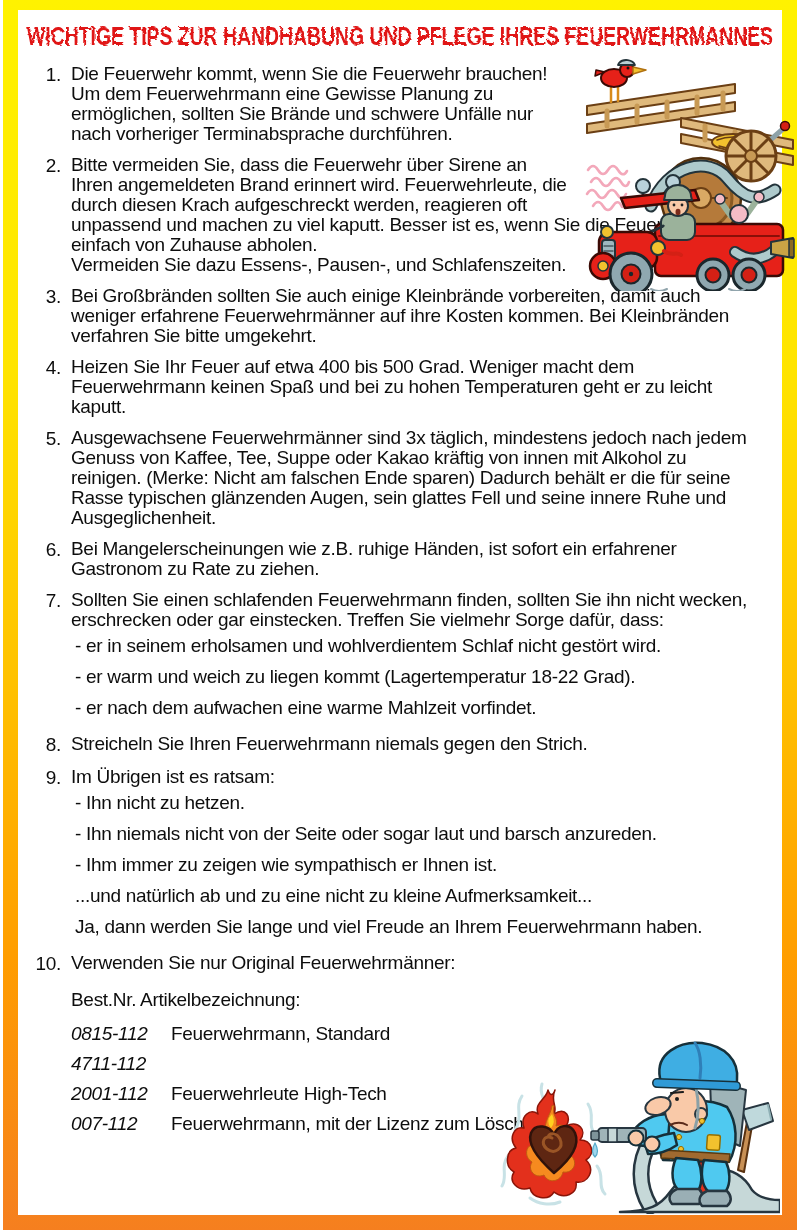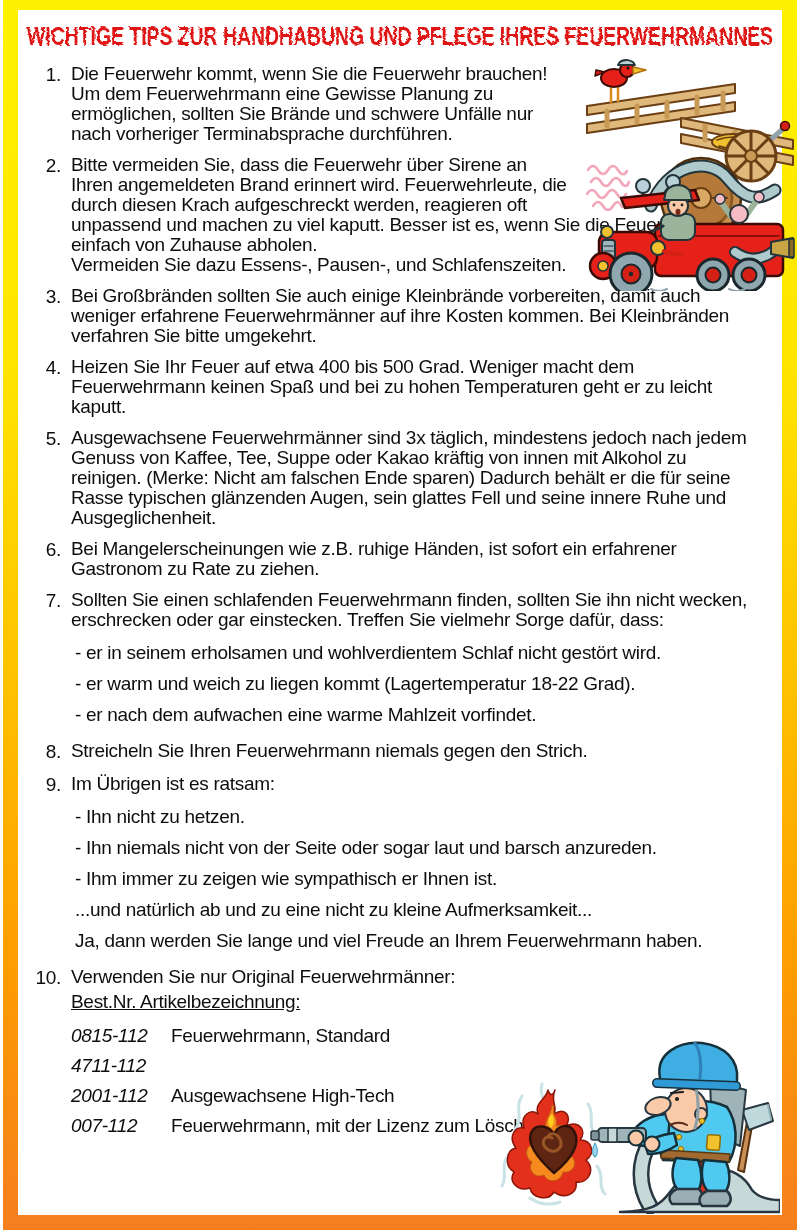--- a/index.html
+++ b/index.html
@@ -7,22 +7,22 @@
   .page{position:relative;width:800px;height:1232px;background:#ffffff;overflow:hidden;}
   .frame{position:absolute;top:0;left:3px;right:3px;bottom:2px;
          background:linear-gradient(180deg,#fff200 0%,#ffe400 30%,#ffc200 55%,#ff9d00 78%,#f57f1f 100%);}
   .content{position:absolute;left:15px;right:15px;top:10px;bottom:15px;background:#ffffff;overflow:visible;}
   .title-svg{display:block;margin:8px auto 0 auto;}
   .title-svg text{font-family:"Liberation Sans",sans-serif;}
   .tips{margin-top:10px;padding:0;}
   .item{display:grid;grid-template-columns:43px 1fr;column-gap:10px;margin-bottom:11px;}
   .num{font-size:19px;line-height:22px;letter-spacing:-0.3px;color:#0d0d0d;text-align:right;}
   .lines{font-size:19px;line-height:20px;letter-spacing:-0.3px;color:#0d0d0d;white-space:pre-line;max-width:708px;}
-  .subs{font-size:19px;line-height:31px;letter-spacing:-0.3px;color:#0d0d0d;white-space:pre-line;margin-top:7px;padding-left:4px;max-width:708px;}
-  .catalog-header{font-size:19px;line-height:22px;letter-spacing:-0.3px;color:#0d0d0d;margin-top:4px;text-decoration:underline;}
+  .subs{font-size:19px;line-height:31px;letter-spacing:-0.3px;color:#0d0d0d;white-space:pre-line;padding-left:4px;max-width:708px;}
+  .catalog-header{font-size:19px;line-height:22px;letter-spacing:-0.3px;color:#0d0d0d;margin-top:16px;}
   .catalog{margin-top:8px;}
   .cat-row{display:grid;grid-template-columns:100px 1fr;font-size:19px;line-height:30px;letter-spacing:-0.3px;color:#0d0d0d;}
   .cat-nr{font-style:italic;}
   .truck{position:absolute;left:567px;top:46px;width:210px;height:235px;}
   .fireman{position:absolute;left:482px;top:1028px;width:280px;height:176px;}
 </style>
 </head>
 <body>
 
 <div class="page">
@@ -138,21 +138,21 @@
             <div class="catalog">
               <div class="cat-row">
                 <span class="cat-nr">0815-112</span>
                 <span class="cat-name">Feuerwehrmann, Standard</span>
               </div>
               <div class="cat-row">
                 <span class="cat-nr">4711-112</span>
               </div>
               <div class="cat-row">
                 <span class="cat-nr">2001-112</span>
-                <span class="cat-name">Ausgewachsene High-Tech</span>
+                <span class="cat-name">Feuerwehrleute High-Tech</span>
               </div>
               <div class="cat-row">
                 <span class="cat-nr">007-112</span>
                 <span class="cat-name">Feuerwehrmann, mit der Lizenz zum Löschen</span>
               </div>
             </div>
           </div>
         </div>
 
       </div>

